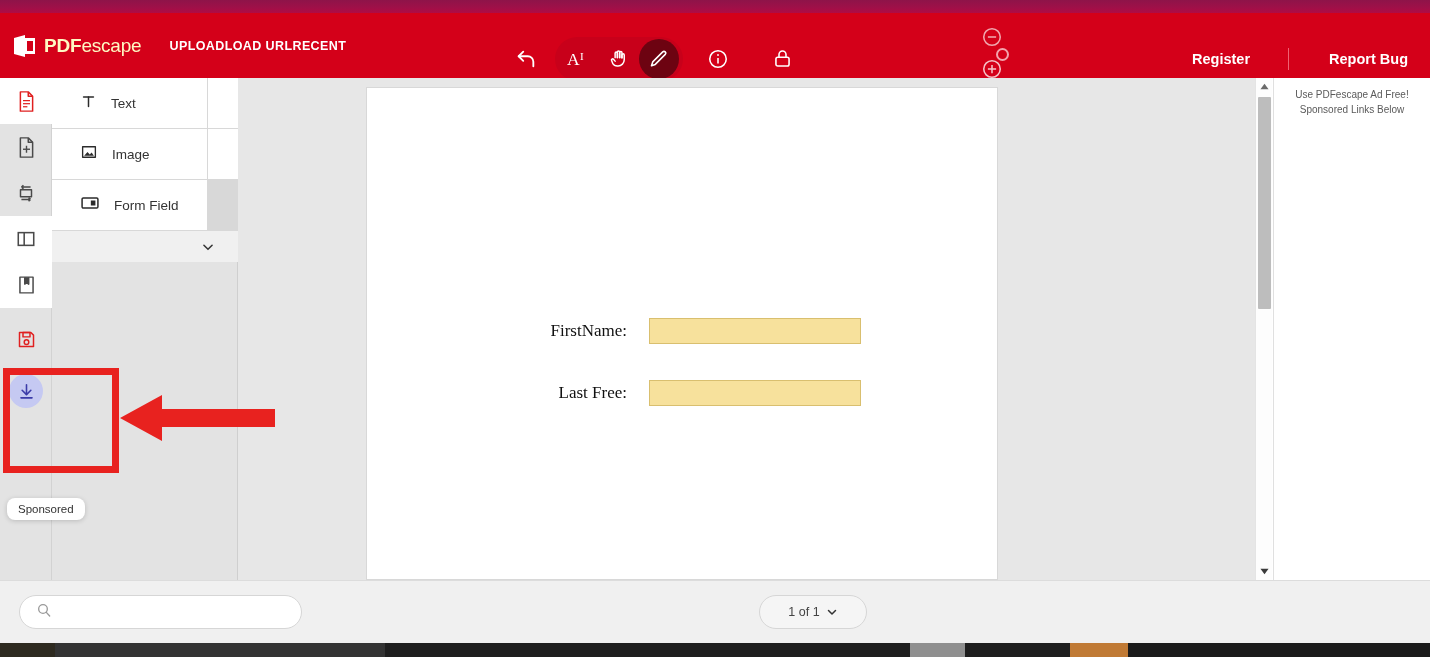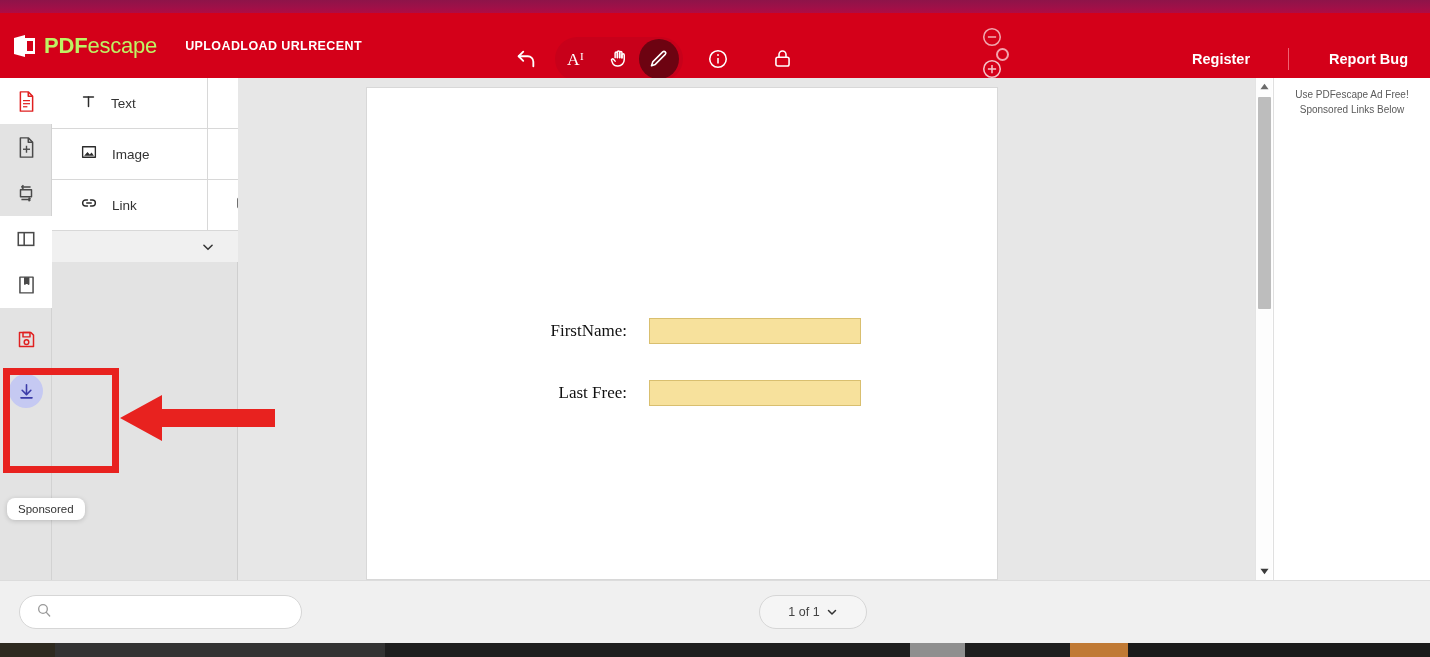--- a/index.html
+++ b/index.html
@@ -18,21 +18,21 @@
   }
 
   
   .toolbar {
     position: absolute; top: 13px; left: 0; width: 1430px; height: 65px;
     background: #d40019;
     display: flex; align-items: center;
   }
   .brand { display: flex; align-items: center; gap: 6px; margin-left: 12px; }
   .brand-mark { width: 26px; height: 22px; position: relative; }
-  .brand-text { color: #bef264; font-size: 22px; font-weight: 700; letter-spacing: -0.2px; }
+  .brand-text { color: #fef9c3; font-size: 19px; font-weight: 700; letter-spacing: -0.2px; }
   .brand-text .thin { font-weight: 400; }
   .nav-links { display: flex; align-items: center; margin-left: 28px; }
   .nav-link {
     color: #ffffff; font-size: 12.5px; font-weight: 700; letter-spacing: 0.4px;
     cursor: pointer; white-space: nowrap;
   }
 
   .tool-center {
     position: absolute; left: 505px; top: 13px; height: 65px;
     display: flex; align-items: center; gap: 0px;
@@ -399,30 +399,20 @@
           <span class="lbl">Image</span>
         </div>
         <div class="tool-cell">
           <span>
             <svg width="18" height="18" viewBox="0 0 24 24" fill="none" stroke="#2b2b2b" stroke-width="1.8" stroke-linecap="round" stroke-linejoin="round">
               <path d="M17 4.5a1.9 1.9 0 0 1 2.7 2.7L8 19 4 20l1-4z"></path>
               <circle cx="19.5" cy="4" r="1.1" fill="#2b2b2b" stroke="none"></circle>
             </svg>
           </span>
           <span class="lbl">Freehand</span>
-        </div>
-        <div class="tool-cell">
-          <span>
-            <svg width="18" height="18" viewBox="0 0 24 24" fill="none" stroke="#2b2b2b" stroke-width="1.9" stroke-linecap="round">
-              <path d="M10 8H7.5a4 4 0 0 0 0 8H10"></path>
-                <path d="M14 8h2.5a4 4 0 0 1 0 8H14"></path>
-                <line x1="9" y1="12" x2="15" y2="12"></line>
-            </svg>
-          </span>
-          <span class="lbl">Link</span>
         </div>
         <div class="tool-cell">
           <span>
             <svg width="20" height="16" viewBox="0 0 24 18" fill="none" stroke="#2b2b2b" stroke-width="1.8">
               <rect x="2.5" y="3" width="19" height="12" rx="1.5"></rect>
               <rect x="13" y="6" width="5.5" height="6" fill="#2b2b2b" stroke="none"></rect>
             </svg>
           </span>
           <span class="lbl">Form Field</span>
         </div>

